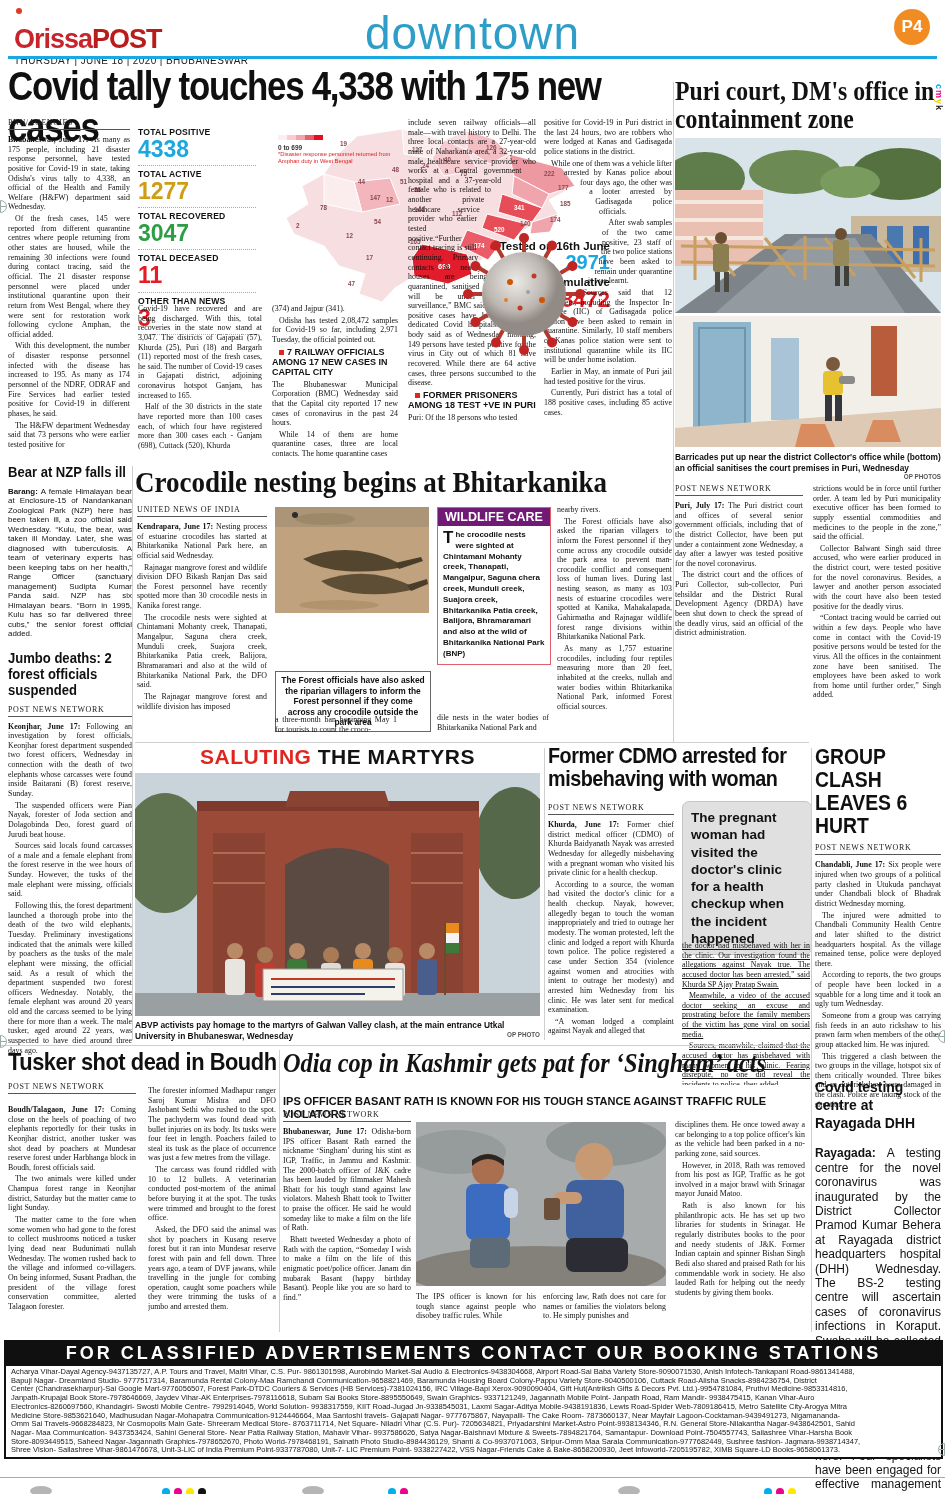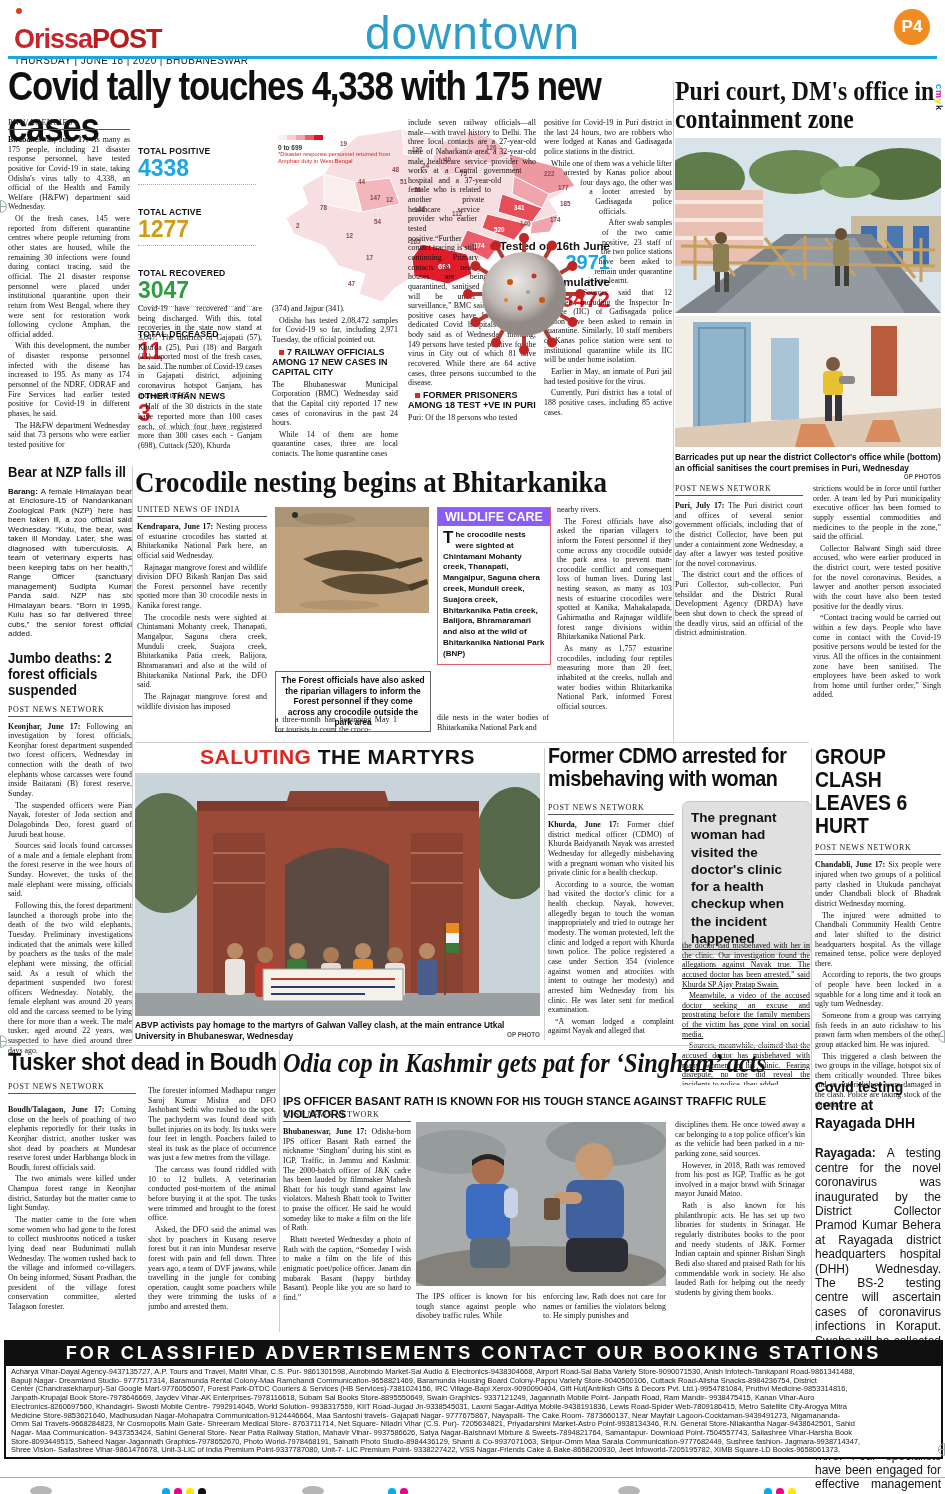--- a/index.html
+++ b/index.html
@@ -35,36 +35,36 @@
   .bt p{margin:0 0 2px 0;text-indent:7px;}
   .bt p.np{text-indent:0;}
   .bt .lead{font-weight:700;}
   .sans{font-family:"Liberation Sans",sans-serif;font-size:7.9px;line-height:1.2;}
   .subhead{font-family:"Liberation Sans",sans-serif;font-weight:700;font-size:9px;line-height:1.15;margin:3px 0 2px 0;text-align:left;text-indent:0;}
   .sq{display:inline-block;width:5px;height:5px;background:#e0251f;margin-right:3px;}
   .cap{font-family:"Liberation Sans",sans-serif;font-weight:700;font-size:8.4px;line-height:1.25;color:#111;}
   .credit{font-family:"Liberation Sans",sans-serif;font-weight:700;font-size:6.3px;color:#555;}
   
   .stat{border-bottom:1px dotted #aaa;padding:3px 0 4px 0;}
-  .stat .lb{font-family:"Liberation Sans",sans-serif;font-weight:700;font-size:8.6px;letter-spacing:.2px;margin-top:19px;}
+  .stat .lb{font-family:"Liberation Sans",sans-serif;font-weight:700;font-size:8.6px;letter-spacing:.2px;}
   .stat .vl{font-family:"Liberation Sans",sans-serif;font-weight:700;font-size:23px;line-height:1.05;}
   .c-blue{color:#1ba7e0;} .c-gold{color:#cf9d14;} .c-green{color:#2e9e44;} .c-red{color:#e51c23;}
   .tested{text-align:right;font-family:"Liberation Sans",sans-serif;}
   .tested .tl{font-weight:700;font-size:11.5px;color:#111;}
   .tested .tv1{font-weight:700;font-size:20px;color:#1ba7e0;line-height:1.05;}
   .tested .tv2{font-weight:700;font-size:22px;color:#e51c23;line-height:1.05;}
   .vdot{display:inline-block;width:7px;height:7px;border-radius:50%;background:#e51c23;margin-right:3px;}
   .ml{position:absolute;font-family:"Liberation Sans",sans-serif;font-weight:700;font-size:6.3px;color:#8a4a50;}
   .ml.w{color:#fff;}
   .legend-sw{display:inline-block;width:9px;height:5px;}
   .legend-t{font-family:"Liberation Sans",sans-serif;font-weight:700;font-size:6.5px;color:#333;}
   .legend-n{font-family:"Liberation Sans",sans-serif;font-size:5.8px;color:#d22;line-height:1.2;}
   
   .wcbox{border:1.5px solid #e0606a;background:#fff;}
-  .wchead{background:#8b5cf6;color:#fff;text-align:center;font-family:"Liberation Sans",sans-serif;
+  .wchead{background:#701a75;color:#fff;text-align:center;font-family:"Liberation Sans",sans-serif;
           font-weight:700;font-size:12.5px;padding:2px 0;}
   .wcbody{padding:4px 5px;font-family:"Liberation Sans",sans-serif;font-weight:600;font-size:8px;line-height:1.35;}
   .wcbody::first-letter{font-size:17px;font-weight:800;float:left;line-height:.82;margin:1px 2px 0 0;}
   .notebox{border:1px solid #666;padding:3px 4px;text-align:center;}
   .quote{background:#e0e0e0;border:1px solid #c6c6c6;padding:7px 8px;
          font-family:"Liberation Sans",sans-serif;font-weight:700;font-size:13.5px;line-height:1.28;}
   .capline{border-bottom:2px solid #1ba7e0;padding-bottom:3px;text-align:center;}
   
   .mart-title{font-family:"Liberation Sans",sans-serif;font-weight:700;font-size:21px;text-align:center;letter-spacing:.5px;}
   .mart-title .r{color:#e0251f;}

